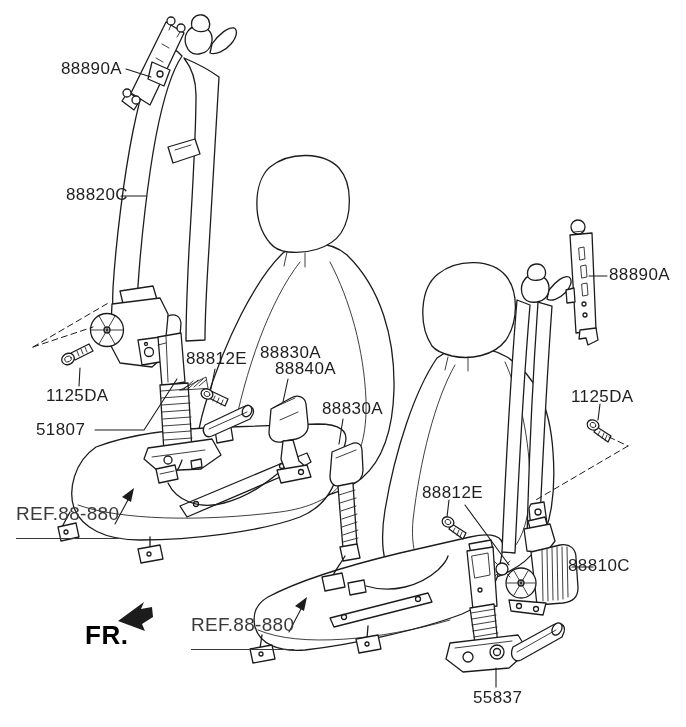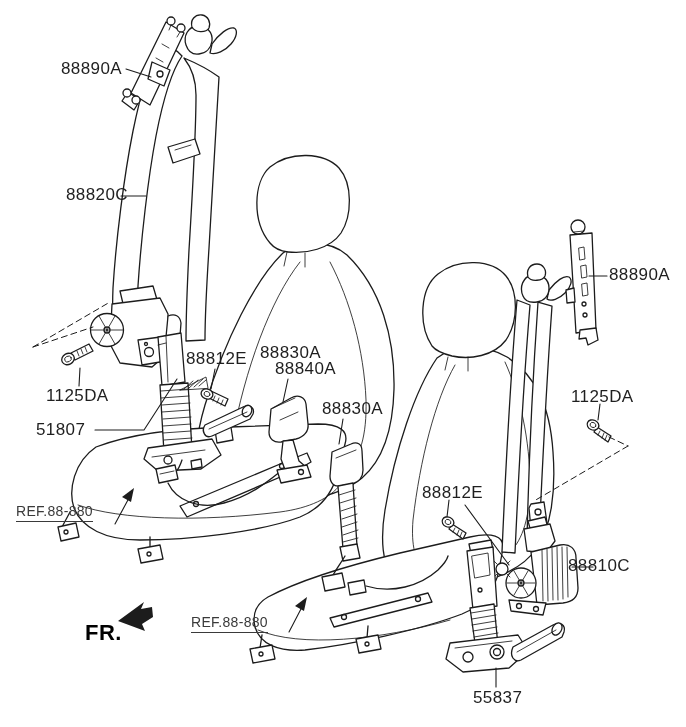--- a/index.html
+++ b/index.html
@@ -7,23 +7,23 @@
   .stage{position:relative;width:686px;height:727px;background:var(--bg);overflow:hidden;
          font-family:Liberation Sans, sans-serif;}
   svg{position:absolute;left:0;top:0;color:var(--line);}
   svg *{stroke:currentColor;stroke-width:1.3;fill:none;stroke-linecap:round;stroke-linejoin:round;}
   svg .w{fill:#ffffff;}
   svg .k{fill:currentColor;stroke:none;}
   svg .thin{stroke-width:0.85;}
   svg .ld{stroke-width:1.1;}
   svg .dash{stroke-width:1;stroke-dasharray:6 4;}
   .callout{position:absolute;font-size:17px;line-height:1;color:var(--label);letter-spacing:0.4px;white-space:nowrap;}
-  .ref{position:absolute;font-size:14px;line-height:1;color:var(--ref);border-bottom:1.6px solid var(--ref);
-       padding-bottom:3px;letter-spacing:0.3px;white-space:nowrap;cursor:pointer;}
-  .fr{position:absolute;font-size:22px;font-weight:bold;color:#000;letter-spacing:0.5px;}
+  .ref{position:absolute;font-size:19px;line-height:1;color:var(--ref);border-bottom:1.6px solid var(--ref);
+       padding-bottom:15px;letter-spacing:0.3px;white-space:nowrap;cursor:pointer;}
+  .fr{position:absolute;font-size:26px;font-weight:bold;color:#000;letter-spacing:0.5px;}
 </style>
 </head>
 <body>
 
 <div class="stage">
 
 <svg width="686" height="727" viewBox="0 0 686 727">
 
   <g>
     <path d="M283,253 C255,280 225,340 205,405 C196,435 193,465 199,482 C205,496 220,503 243,504 C290,506 338,498 362,478 C383,460 393,428 394,389 C395,338 381,288 347,255 C330,240 300,240 283,253 Z"></path>

